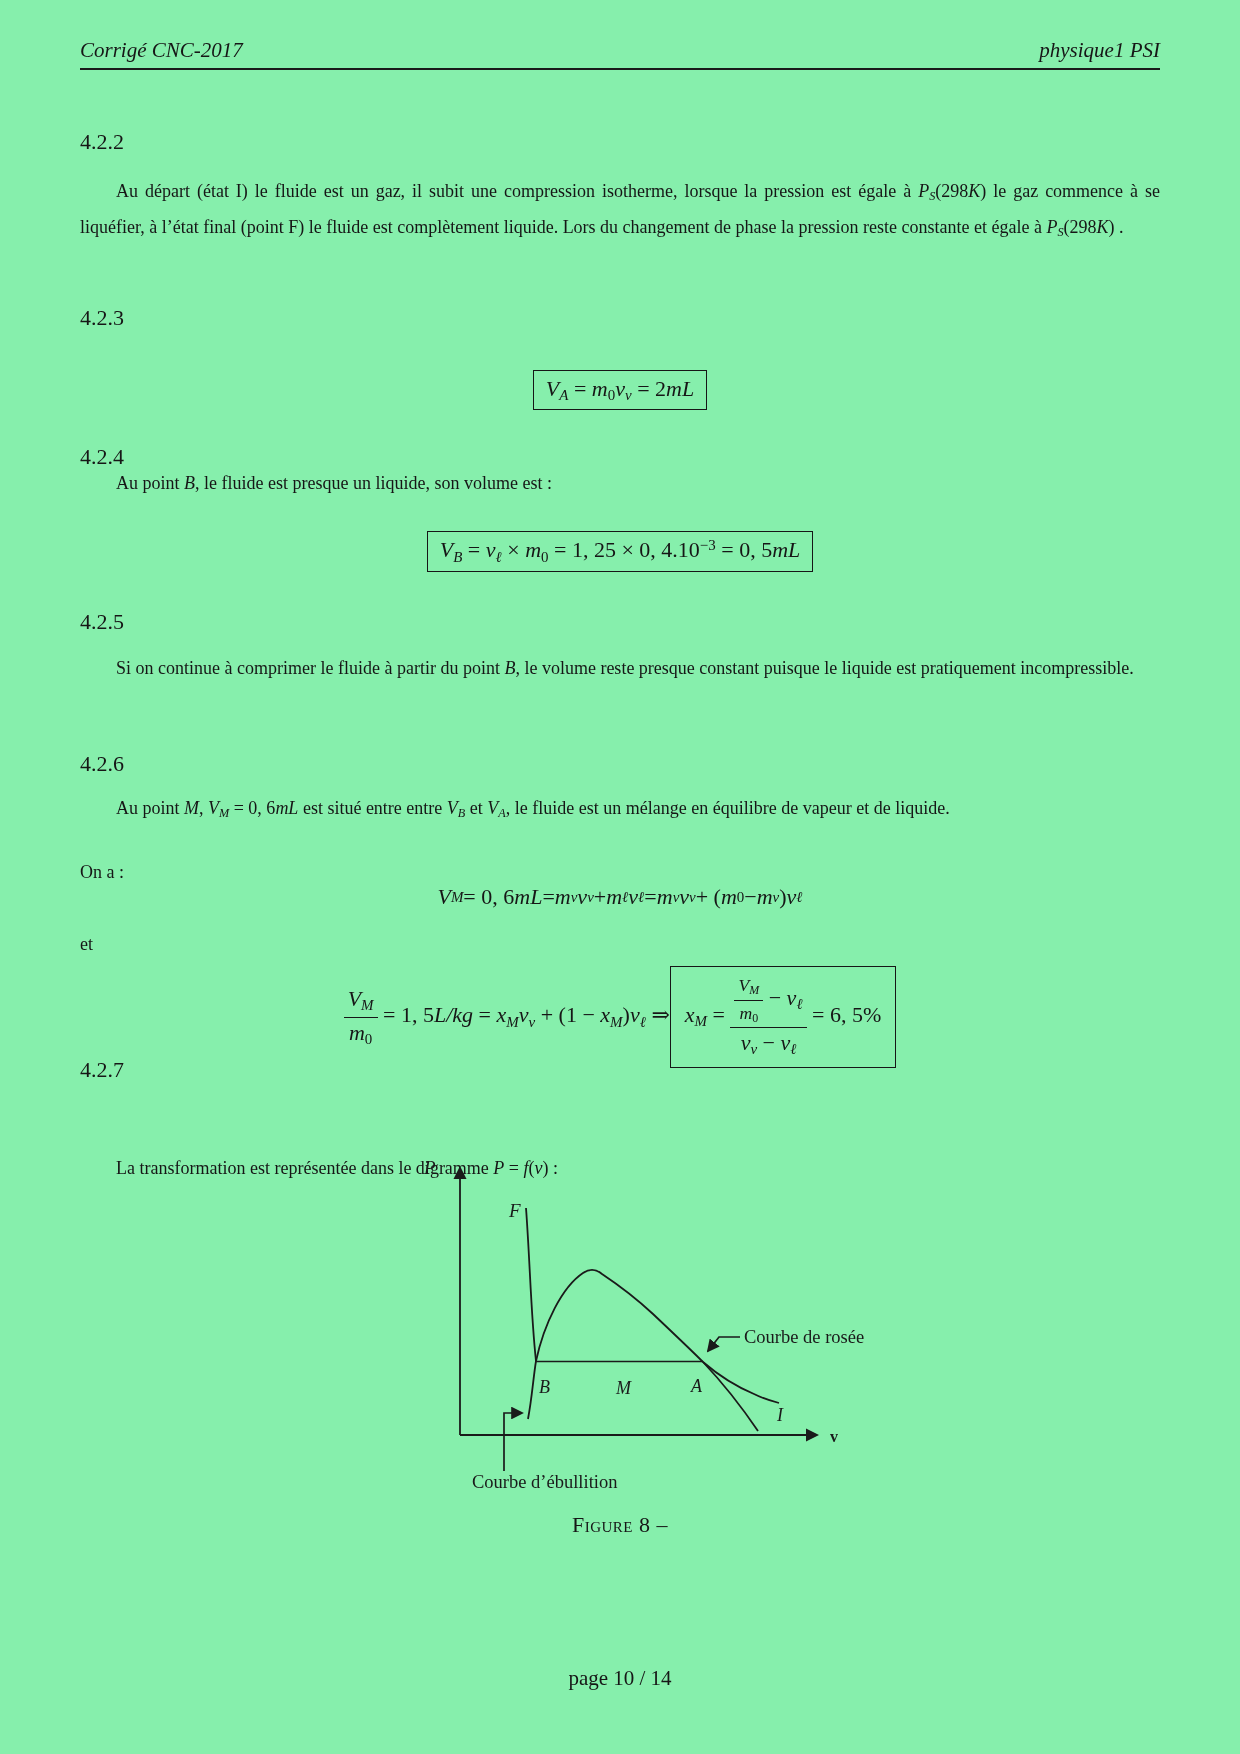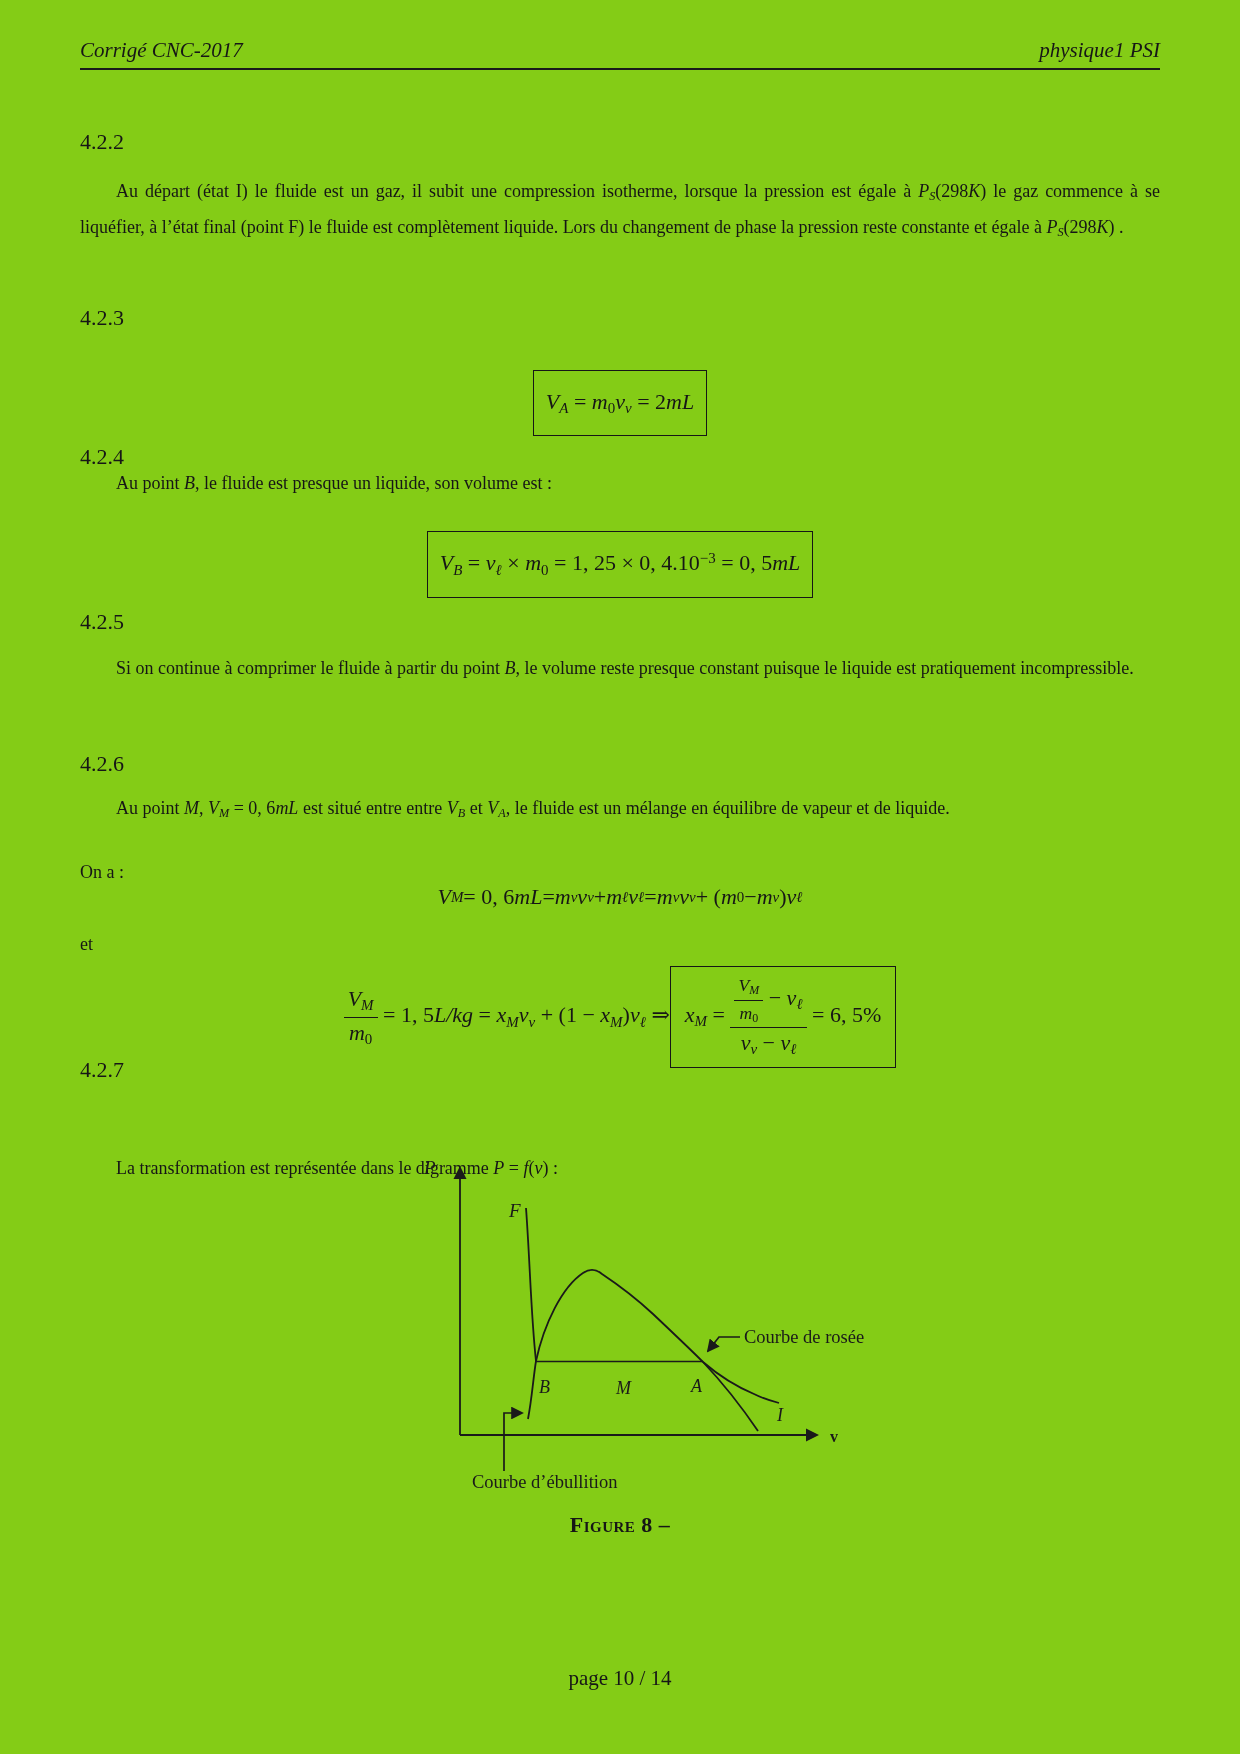--- a/index.html
+++ b/index.html
@@ -1,17 +1,17 @@
 <!DOCTYPE html>
 <html><head>
 <meta charset="utf-8">
 <style>
   html,body{margin:0;padding:0;background:#e8e8e8;}
   .page{
-    position:relative;width:1240px;height:1754px;background:#84cc16;
+    position:relative;width:1240px;height:1754px;background:#86efac;
     margin:0 auto;color:#161616;
     font-family:"Liberation Serif","DejaVu Serif","DejaVu Sans",serif;
     overflow:hidden;
   }
   .abs{position:absolute;}
   .col{left:80px;width:1080px;}
   
   .hdr{top:38px;display:flex;justify-content:space-between;
        font-style:italic;font-size:21px;}
   .rule{top:68px;height:2px;background:#1a1a1a;}
@@ -23,25 +23,25 @@
   
   .mi{font-style:italic;}
   .msub{font-size:0.68em;vertical-align:-0.28em;font-style:italic;}
   .msub.up{font-style:normal;}
   .msup{font-size:0.68em;vertical-align:0.5em;font-style:normal;}
   .mfrac{display:inline-block;text-align:center;vertical-align:middle;line-height:1.18;}
   .mfrac .mnum{display:block;padding:0 4px 2px;border-bottom:1.7px solid #161616;}
   .mfrac .mden{display:block;padding:2px 4px 0;}
   .mfrac .mfrac{font-size:0.8em;}
   .eqline{display:flex;justify-content:center;align-items:center;font-size:22px;}
-  .boxed{border:1.8px solid #161616;padding:18px 12px;display:inline-block;}
+  .boxed{border:1.8px solid #161616;padding:5px 12px;display:inline-block;}
   .boxed.tall{padding:8px 14px;}
   
   svg text{font-family:"Liberation Serif","DejaVu Serif",serif;fill:#1a1a1a;}
-  .caption{text-align:center;font-size:22px;font-variant:small-caps;letter-spacing:0.5px;font-weight:bold;}
+  .caption{text-align:center;font-size:22px;font-variant:small-caps;letter-spacing:0.5px;}
   .footer{top:1666px;text-align:center;font-size:21px;}
 </style>
 </head>
 <body>
 
 <div class="page">
 
   <div class="abs col hdr">
     <span>Corrigé CNC-2017</span>
     <span>physique1 PSI</span>

